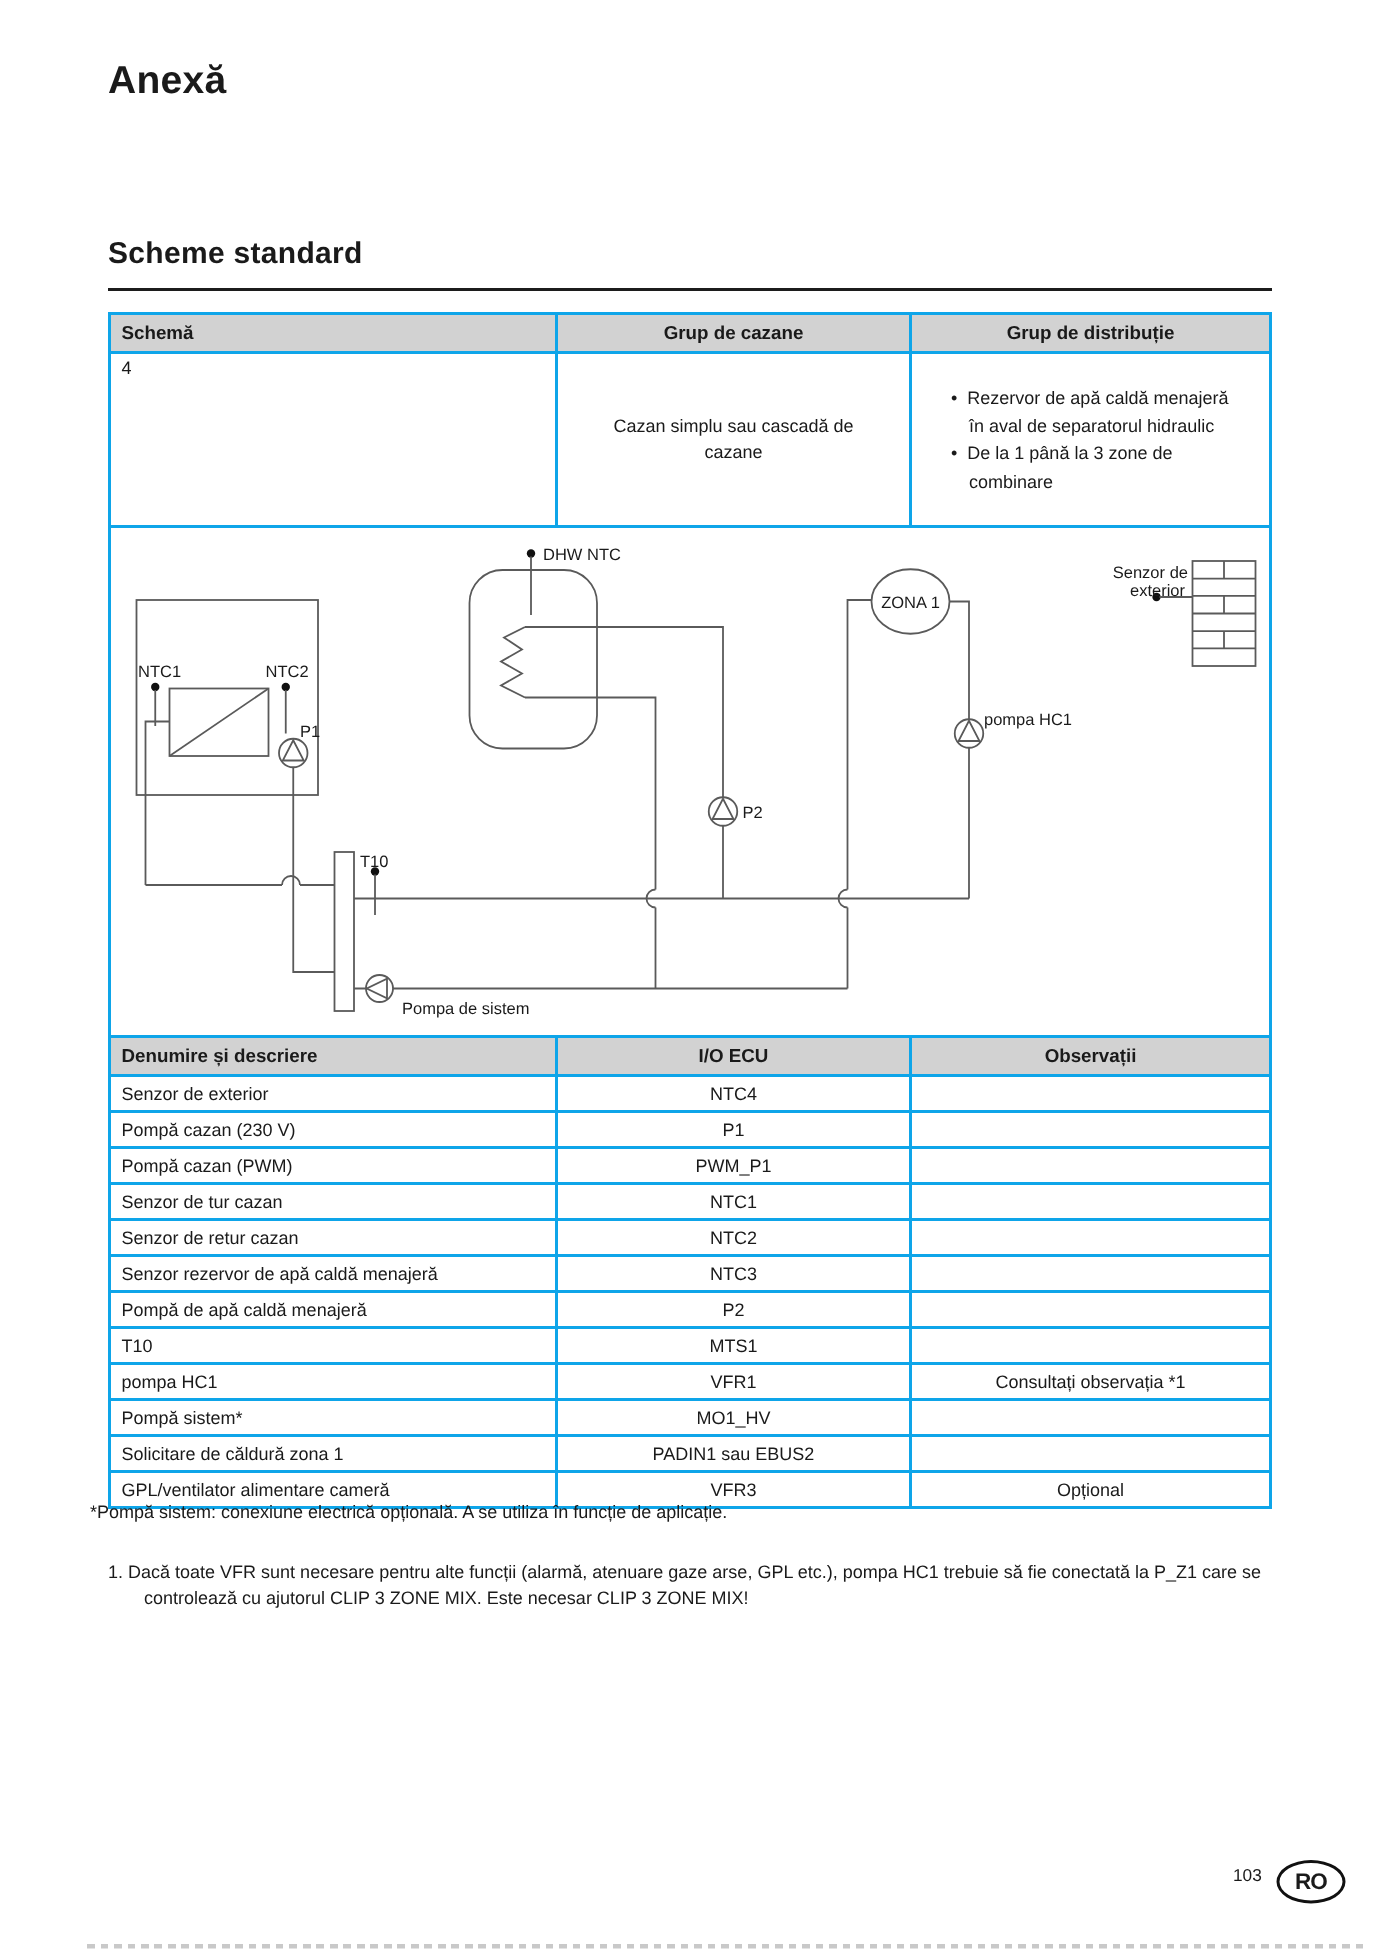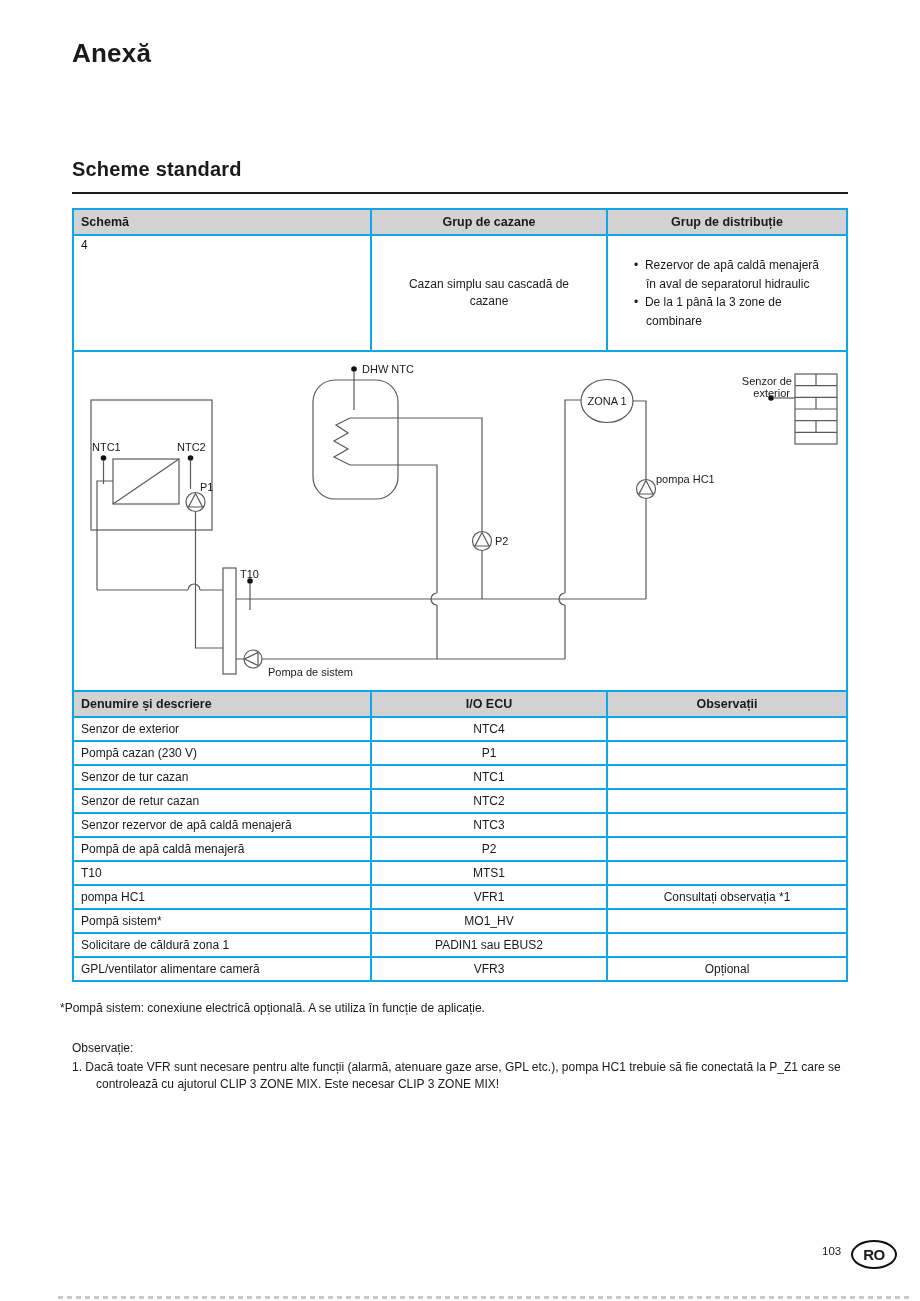--- a/index.html
+++ b/index.html
@@ -210,20 +210,25 @@
           <td class="left">Senzor de exterior</td>
           <td class="center">NTC4</td>
           <td class="center"></td>
         </tr>
     <tr>
           <td class="left">Pompă cazan (230 V)</td>
           <td class="center">P1</td>
           <td class="center"></td>
         </tr>
     <tr>
+          <td class="left">Pompă cazan (PWM)</td>
+          <td class="center">PWM_P1</td>
+          <td class="center"></td>
+        </tr>
+    <tr>
           <td class="left">Senzor de tur cazan</td>
           <td class="center">NTC1</td>
           <td class="center"></td>
         </tr>
     <tr>
           <td class="left">Senzor de retur cazan</td>
           <td class="center">NTC2</td>
           <td class="center"></td>
         </tr>
     <tr>
@@ -261,19 +266,18 @@
           <td class="center">VFR3</td>
           <td class="center">Opțional</td>
         </tr>
   </tbody>
     </table>
 </div>
 
 <div class="abs" id="footnote">*Pompă sistem: conexiune electrică opțională. A se utiliza în funcție de aplicație.</div>
 
 <div class="abs" id="observ">
-  <div class="heading">Observație:</div>
   <div class="obs-item"><span>1.</span> <span>Dacă toate VFR sunt necesare pentru alte funcții (alarmă, atenuare gaze arse, GPL etc.), pompa HC1 trebuie să fie conectată la P_Z1 care se controlează cu ajutorul CLIP 3 ZONE MIX. Este necesar CLIP 3 ZONE MIX!</span></div>
 </div>
 
 <div class="abs" id="page-number">103</div>
 <div class="abs" id="country-badge">RO</div>
 <div class="abs" id="bottom-strip"></div>
 
 </body></html>

